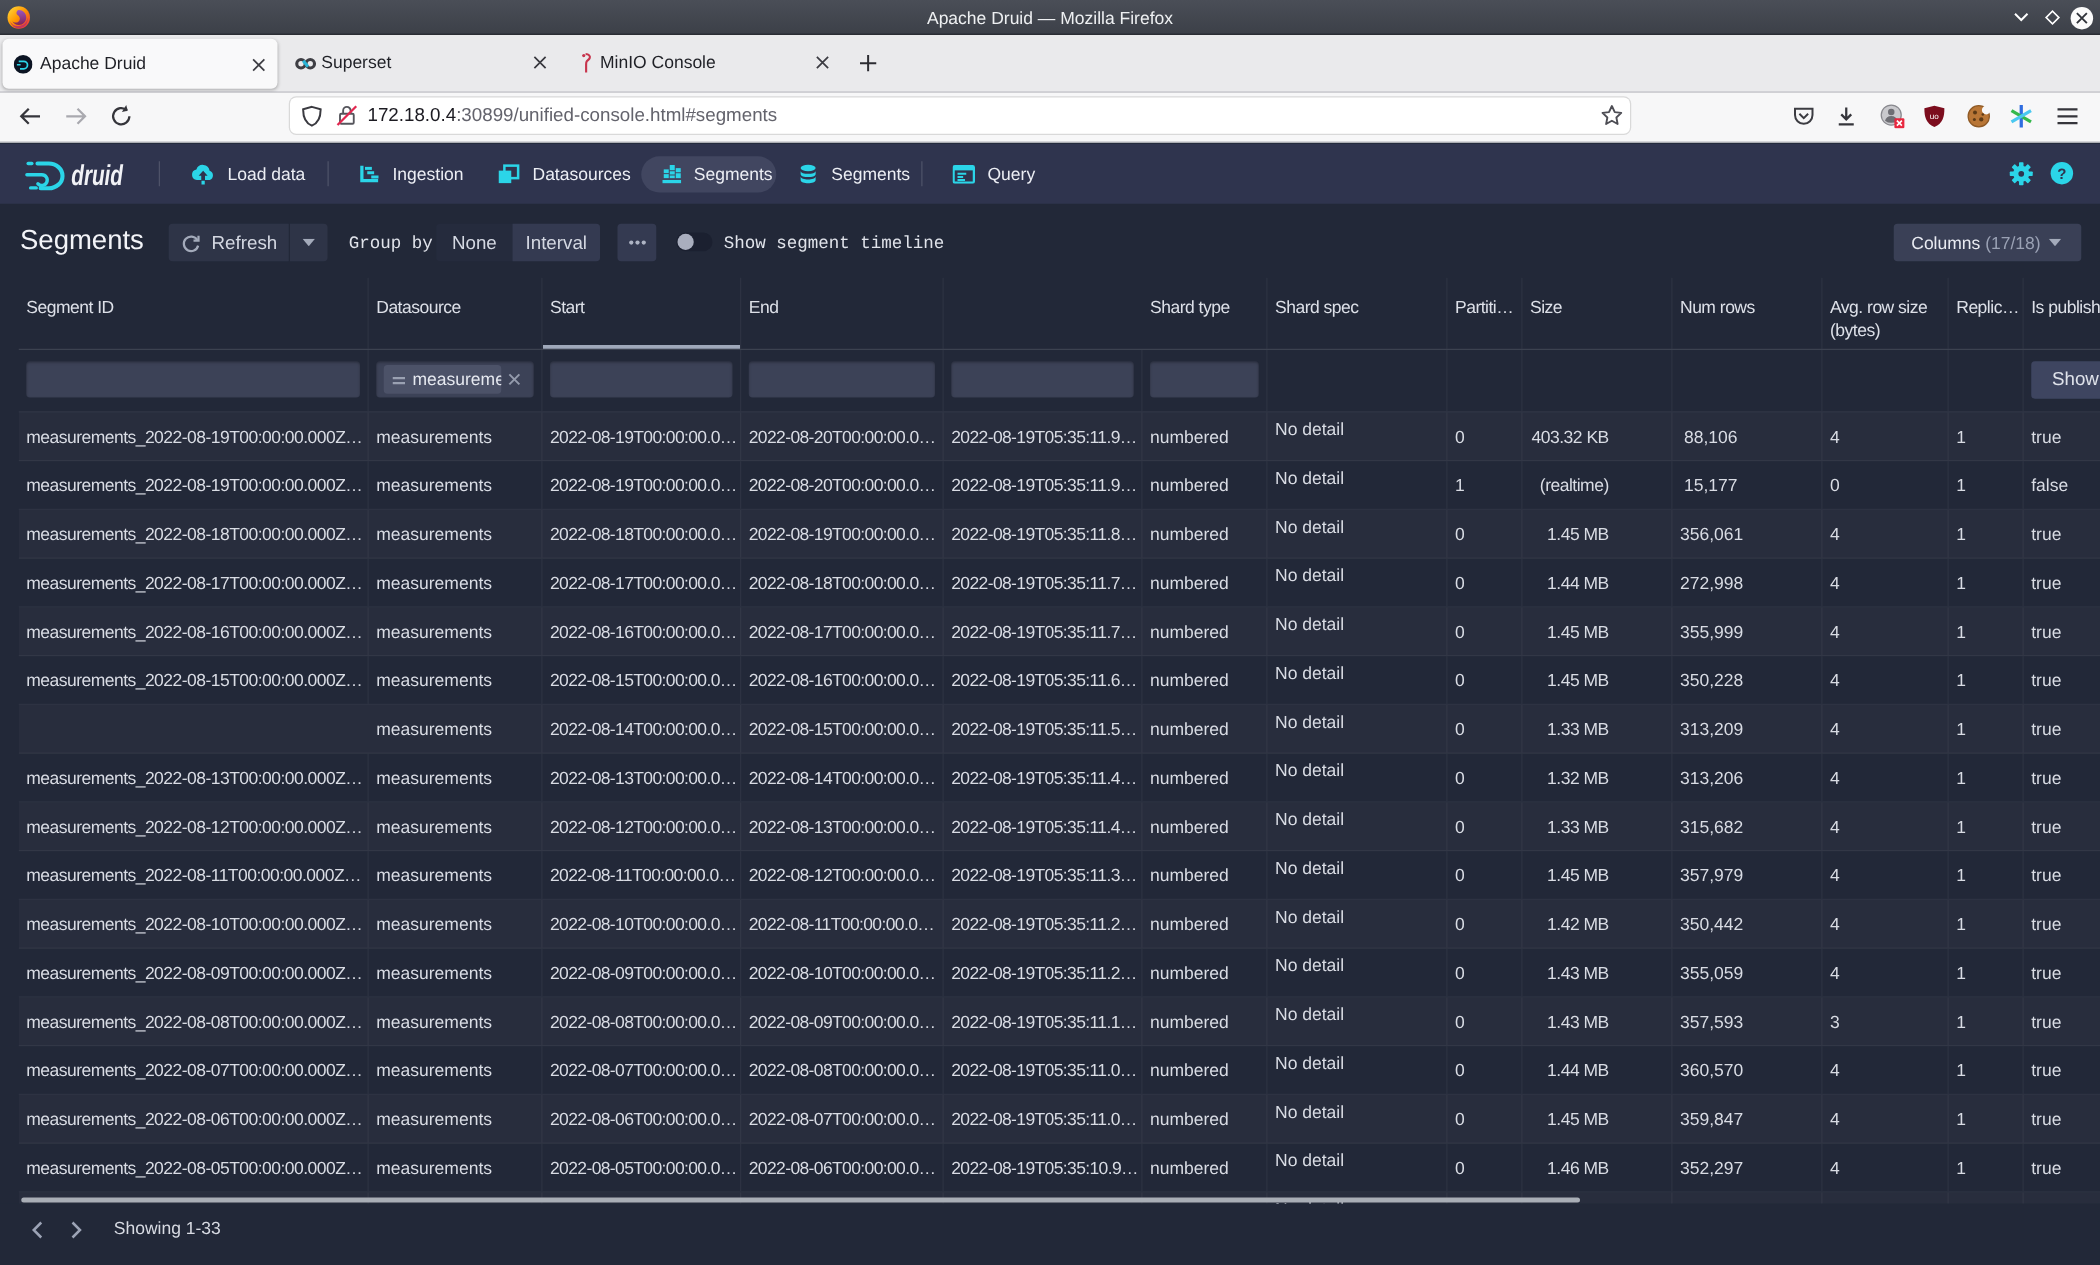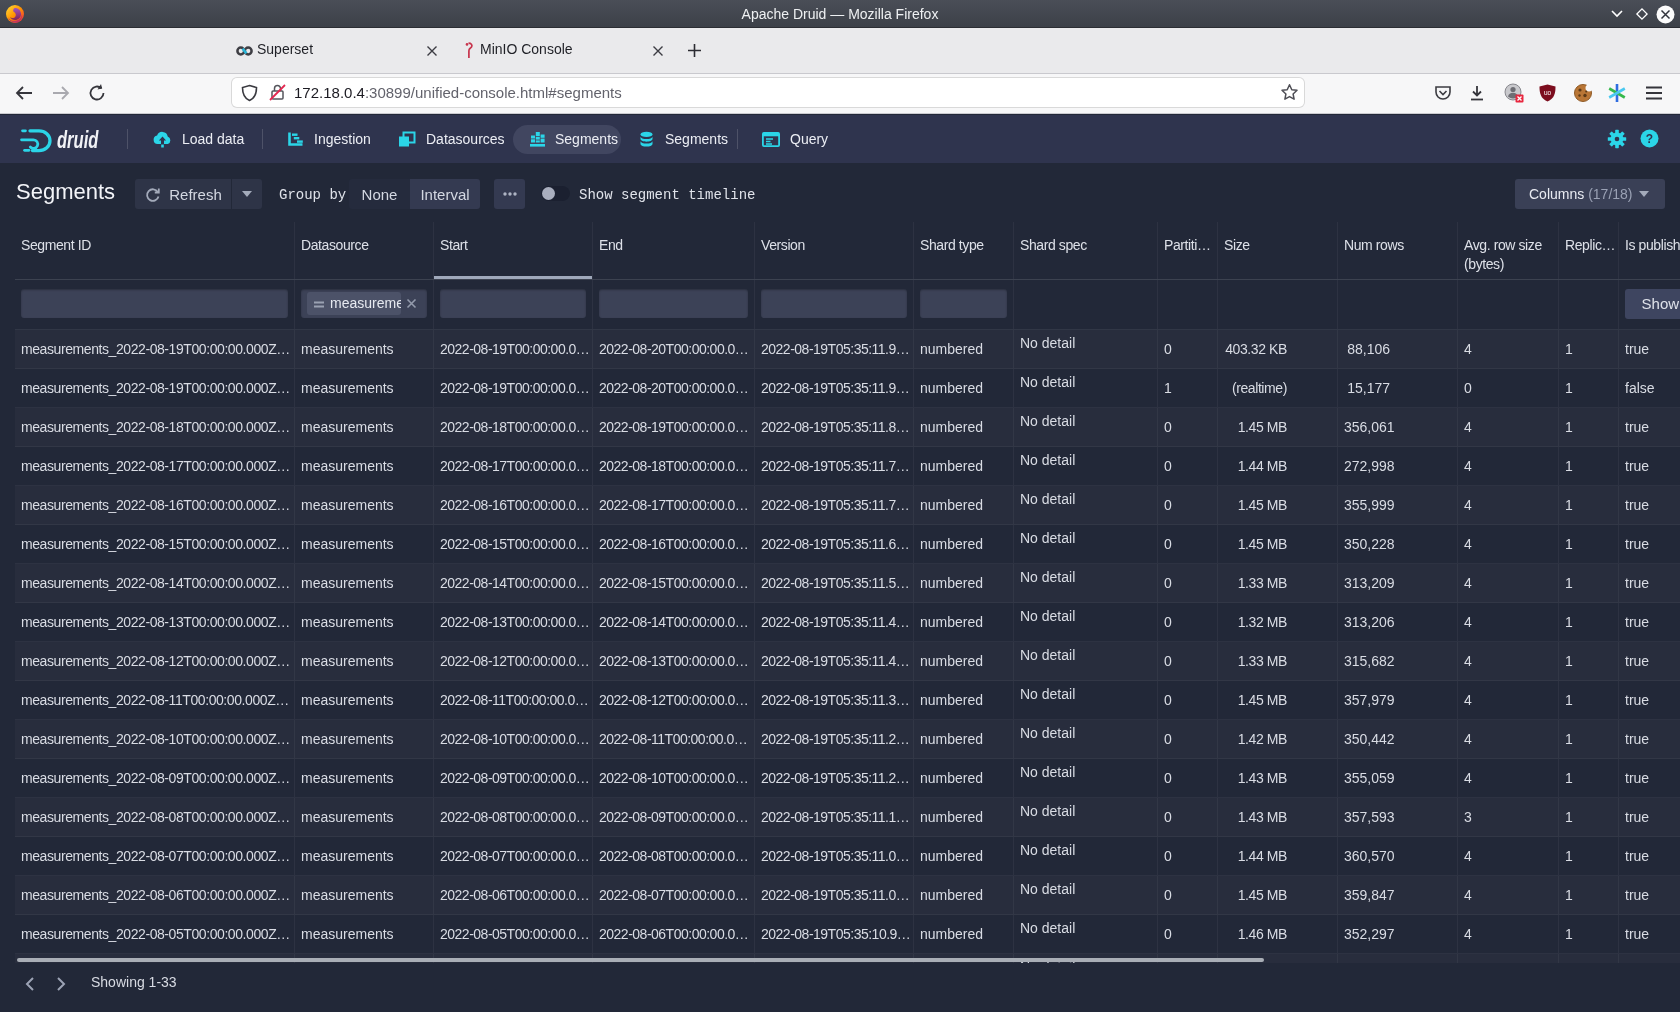--- a/index.html
+++ b/index.html
@@ -96,20 +96,31 @@
   <svg class="abs" style="left:1635px;top:7px" width="14" height="14" viewBox="0 0 14 14">
     <rect x="3.4" y="3.4" width="7.2" height="7.2" transform="rotate(45 7 7)" stroke="#ffffff" stroke-width="1.3" fill="none"></rect>
   </svg>
   <svg class="abs" style="left:1656px;top:5px" width="19" height="19" viewBox="0 0 19 19">
     <circle cx="9.5" cy="9.5" r="9" fill="#fbfbfb"></circle>
     <path d="M5.5 5.5 L13.5 13.5 M13.5 5.5 L5.5 13.5" stroke="#30333a" stroke-width="1.5"></path>
   </svg>
 </div>
 
 <div id="tabbar">
+  <div class="tab-active">
+    <svg class="abs" style="left:9px;top:13px" width="15" height="15" viewBox="0 0 15 15">
+      <circle cx="7.5" cy="7.5" r="7.5" fill="#0c1423"></circle>
+      <path d="M4 5 h4 a3 3 0 0 1 0 6 h-3" stroke="#2bd5e8" stroke-width="1.4" fill="none"></path>
+      <path d="M2.5 7.8 h3" stroke="#2bd5e8" stroke-width="1.2" fill="none"></path>
+    </svg>
+    <span class="tabtxt abs" style="left:30px;top:11px">Apache Druid</span>
+    <div class="abs" style="left:199px;top:14px"><svg width="12" height="12" viewBox="0 0 12 12">
+          <path d="M1.5 1.5 L10.5 10.5 M10.5 1.5 L1.5 10.5" stroke="#3c3c42" stroke-width="1.4"></path>
+        </svg></div>
+  </div>
   <svg class="abs" style="left:236px;top:17px" width="17" height="12" viewBox="0 0 17 12">
     <circle cx="4.8" cy="6" r="3.4" stroke="#3e3e44" stroke-width="2.5" fill="none"></circle>
     <circle cx="12.2" cy="6" r="3.4" stroke="#3e3e44" stroke-width="2.5" fill="none"></circle>
     <path d="M6.6 3.6 L10.4 8.4" stroke="#29b6d8" stroke-width="2.5" fill="none"></path>
   </svg>
   <span class="tabtxt abs" style="left:257px;top:13px">Superset</span>
   <div class="abs" style="left:426px;top:15px"><svg width="12" height="12" viewBox="0 0 12 12">
         <path d="M1.5 1.5 L10.5 10.5 M10.5 1.5 L1.5 10.5" stroke="#3c3c42" stroke-width="1.4"></path>
       </svg></div>
   <svg class="abs" style="left:463px;top:14px" width="11" height="17" viewBox="0 0 11 17">
@@ -314,21 +325,20 @@
   </div>
 </div>
 
 <div id="tablewrap">
   <div id="tbl">
     <div class="thead">
       <div class="th" style="left:0px;width:280px">Segment ID</div>
       <div class="th sorted" style="left:419px;width:159px">Start</div>
       <div class="th" style="left:280px;width:139px">Datasource</div>
       <div class="th" style="left:578px;width:162px">End</div>
-      <div class="th" style="left:740px;width:159px">Version</div>
       <div class="th" style="left:899px;width:100px">Shard type</div>
       <div class="th" style="left:999px;width:144px">Shard spec</div>
       <div class="th" style="left:1143px;width:60px">Partiti…</div>
       <div class="th" style="left:1203px;width:120px">Size</div>
       <div class="th" style="left:1323px;width:120px">Num rows</div>
       <div class="th" style="left:1443px;width:101px">Avg. row size<br>(bytes)</div>
       <div class="th" style="left:1544px;width:60px">Replic…</div>
       <div class="th" style="left:1604px;width:100px">Is published</div>
     </div>
     <div class="tfilter">
@@ -464,21 +474,20 @@
           <span>No detail</span>
         </div>
 <div class="td" style="left:1143px;width:60px">0</div>
 <div class="td" style="left:1203px;width:120px"><span class="brace b64">1.45 MB</span></div>
 <div class="td" style="left:1323px;width:120px"><span class="brace b48">350,228</span></div>
 <div class="td" style="left:1443px;width:101px">4</div>
 <div class="td" style="left:1544px;width:60px">1</div>
 <div class="td" style="left:1604px;width:100px">true</div>
 </div>
 <div class="tr odd">
-<div class="td c-id" style="left:0px;width:280px">measurements_2022-08-14T00:00:00.000Z…</div>
 <div class="td" style="left:280px;width:139px">measurements</div>
 <div class="td c-date" style="left:419px;width:159px">2022-08-14T00:00:00.0…</div>
 <div class="td c-date" style="left:578px;width:162px">2022-08-15T00:00:00.0…</div>
 <div class="td c-date" style="left:740px;width:159px">2022-08-19T05:35:11.5…</div>
 <div class="td" style="left:899px;width:100px">numbered</div>
 <div class="td nodetail" style="left:999px;width:144px">
           <span>No detail</span>
         </div>
 <div class="td" style="left:1143px;width:60px">0</div>
 <div class="td" style="left:1203px;width:120px"><span class="brace b64">1.33 MB</span></div>

